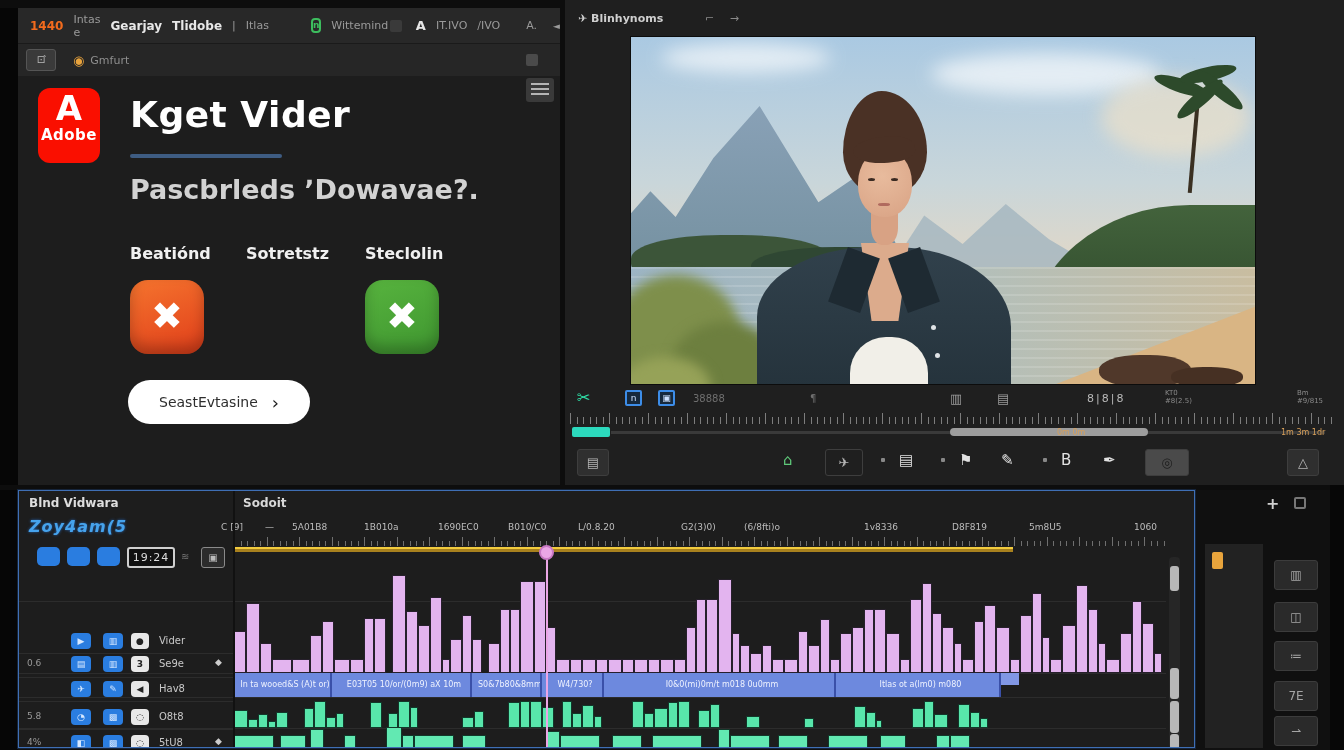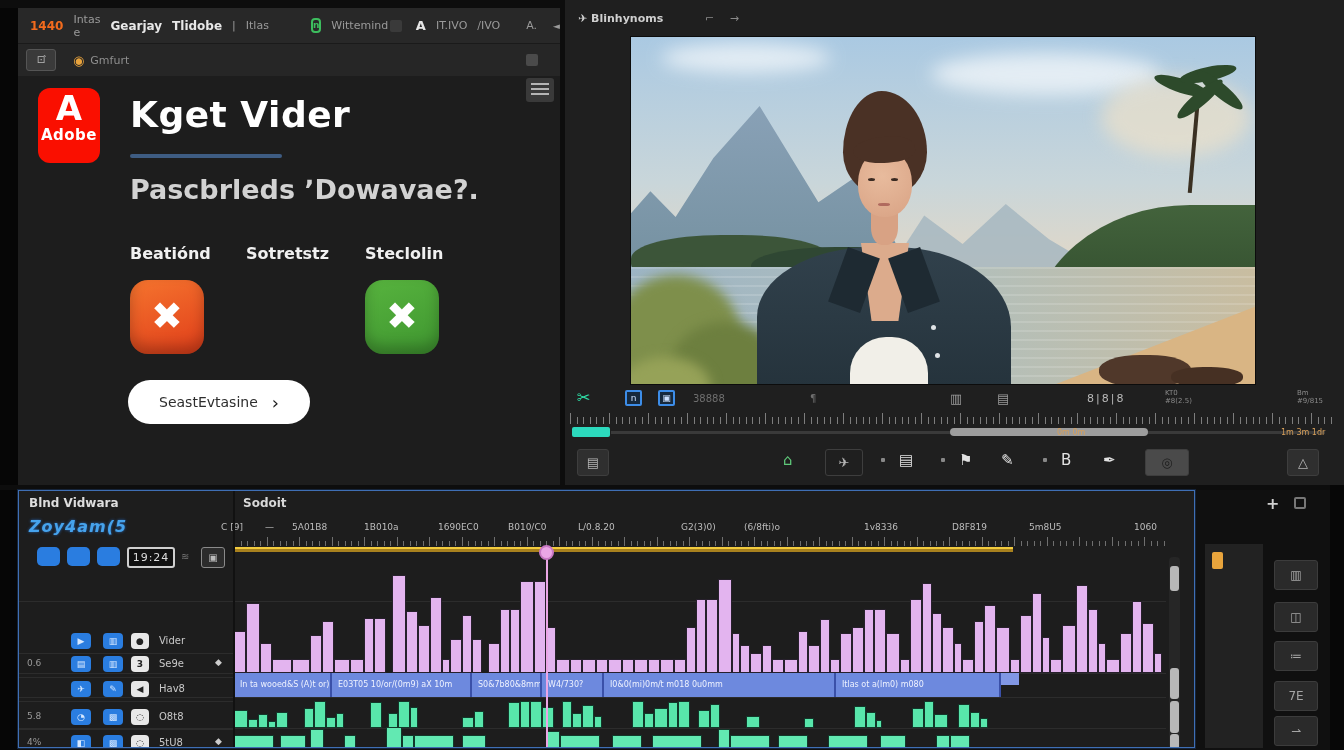--- a/index.html
+++ b/index.html
@@ -119,21 +119,21 @@
   .sb-divider{left:214px;top:0;width:2px;height:258px;background:#111;}
   .ruler-title{left:224px;top:5px;font-size:12px;font-weight:bold;color:#d8d8d8;}
   .rlabel{position:absolute;top:31px;font-size:9px;color:#bdbdbd;white-space:nowrap;}
   .tl-ticks{left:215px;top:46px;width:932px;height:9px;}
   .tl-ticks i{position:absolute;bottom:0;width:1px;background:#6f6f6f;}
   .yellow-bar{left:215px;top:56px;width:779px;height:5px;
     background:linear-gradient(180deg,#f2cb3e 0 45%,#a8811e 45% 100%);}
   .lane-line{position:absolute;left:0;width:1147px;height:1px;background:#2c2c2c;}
   .violet-wave{left:215px;top:70px;width:932px;height:112px;}
   .violet-wave b{position:absolute;bottom:0;background:#e3b4ef;border:1px solid #27202c;}
-  .blue-strip{left:215px;top:182px;width:767px;height:40px;display:flex;}
+  .blue-strip{left:215px;top:182px;width:767px;height:40px;display:flex;text-align:center;}
   .blue-strip .seg{height:24px;background:#6d89de;border-right:2px solid #3a50a8;color:#eef2ff;
     font-size:8px;line-height:24px;padding-left:6px;overflow:hidden;white-space:nowrap;}
   .blue-step{left:982px;top:182px;width:18px;height:12px;background:#8197e4;}
   .green-wave1{left:215px;top:210px;width:932px;height:27px;}
   .green-wave1 b{position:absolute;bottom:0;background:#58e6ab;border:1px solid #12382a;}
   .green-wave2{left:215px;top:228px;width:932px;height:30px;}
   .green-wave2 b{position:absolute;bottom:-8px;background:#62e9b2;border:1px solid #12382a;}
   .playhead-line{left:527px;top:62px;width:2px;height:196px;background:#eba6e6;z-index:6;}
   .playhead-head{left:520px;top:54px;width:15px;height:15px;border-radius:50%;background:#eba6e6;
     border:2px solid #c878c4;z-index:6;}

